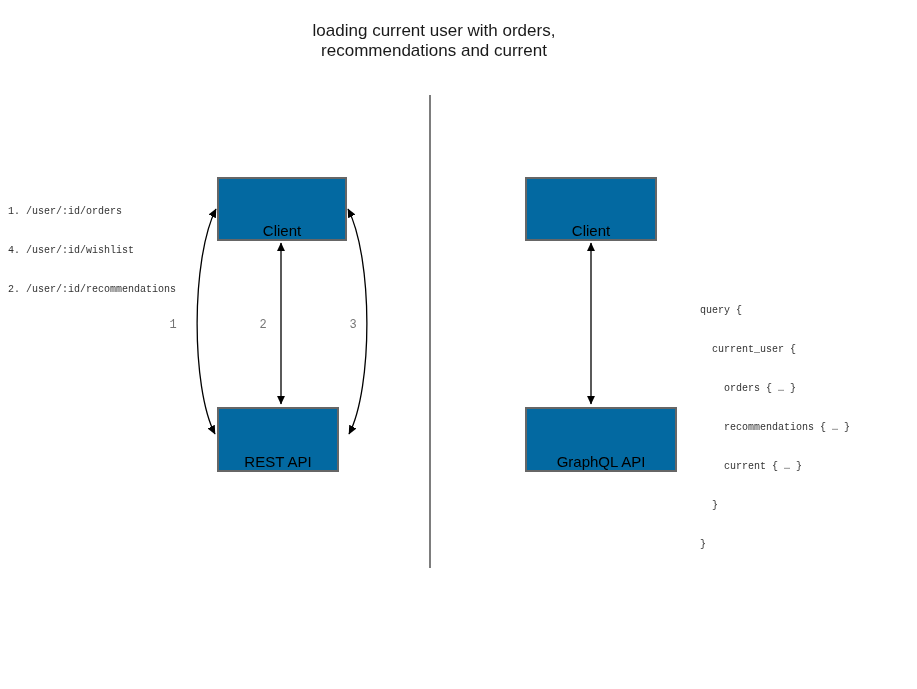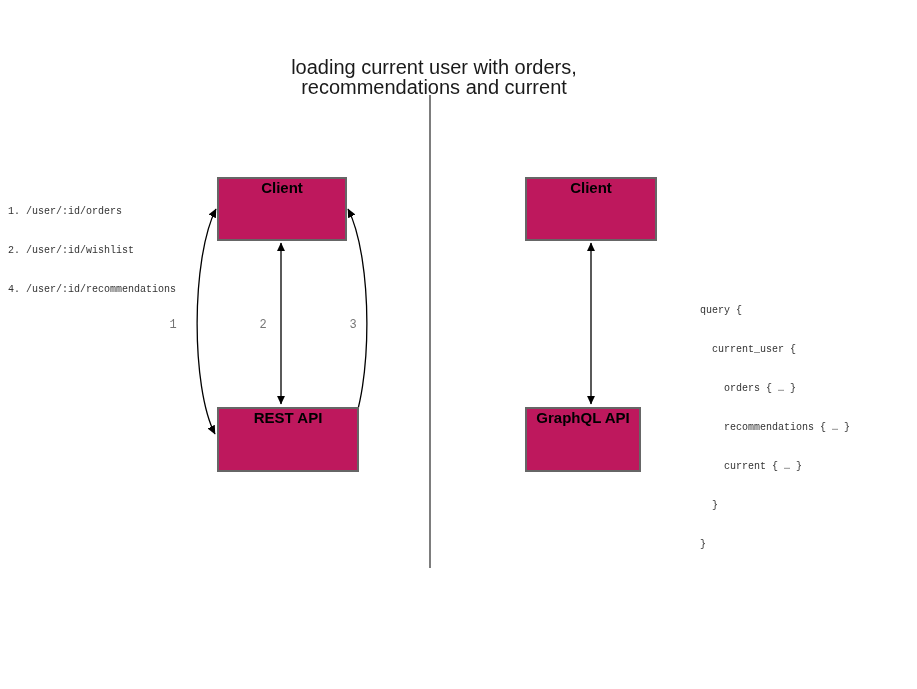--- a/index.html
+++ b/index.html
@@ -15,49 +15,47 @@
     overflow: hidden;
     font-family: "Liberation Sans", sans-serif;
   }
   .abs { position: absolute; }
 
   .title {
     left: 234px;
     top: 21px;
     width: 400px;
     text-align: center;
-    font-size: 20px;
+    font-size: 17px;
     line-height: 20px;
     color: #1a1a1a;
-    margin-top: 36px;
   }
 
   .divider {
     left: 429px;
     top: 95px;
     width: 2px;
     height: 473px;
     background: #7d7d7d;
   }
 
   .node {
-    background: #be185d;
+    background: #0369a1;
     border: 2px solid #666666;
     box-sizing: border-box;
     display: flex;
-    align-items: flex-start;
+    align-items: flex-end;
     justify-content: center;
     font-size: 15px;
     color: #000000;
-    font-weight: bold;
   }
   .node-client-left   { left: 217px; top: 177px; width: 130px; height: 64px; }
-  .node-rest-api      { left: 217px; top: 407px; width: 142px; height: 65px; }
+  .node-rest-api      { left: 217px; top: 407px; width: 122px; height: 65px; }
   .node-client-right  { left: 525px; top: 177px; width: 132px; height: 64px; }
-  .node-graphql-api   { left: 525px; top: 407px; width: 116px; height: 65px; }
+  .node-graphql-api   { left: 525px; top: 407px; width: 152px; height: 65px; }
 
   .code {
     font-family: Liberation Mono, monospace;
     font-size: 10px;
     line-height: 13px;
     color: #333333;
     white-space: pre;
   }
   .endpoints { left: 8px;  top: 179px; }
   .query     { left: 665px; top: 278px; margin-left: 35px; }
@@ -94,22 +92,22 @@
 
   <div class="abs title">
     <div>loading current user with orders,</div>
     <div>recommendations and current</div>
   </div>
 
   <div class="abs divider"></div>
 
   <div class="abs code endpoints">
     <div>1. /user/:id/orders</div>
-    <div>2. /user/:id/wishlist</div>
-    <div>4. /user/:id/recommendations</div>
+    <div>4. /user/:id/wishlist</div>
+    <div>2. /user/:id/recommendations</div>
   </div>
 
   <svg class="arrows" viewBox="0 0 917 689" xmlns="http://www.w3.org/2000/svg">
     <defs>
       <marker id="ah" viewBox="0 0 10 10" refX="8.5" refY="5" markerWidth="7.5" markerHeight="7.5" orient="auto-start-reverse">
         <path d="M 0 0.8 L 9 5 L 0 9.2 z" fill="#000000"></path>
       </marker>
     </defs>
     <g>
       <path class="edge" d="M 216 209 C 191 258, 191 388, 215 434" marker-start="url(#ah)" marker-end="url(#ah)"></path>

